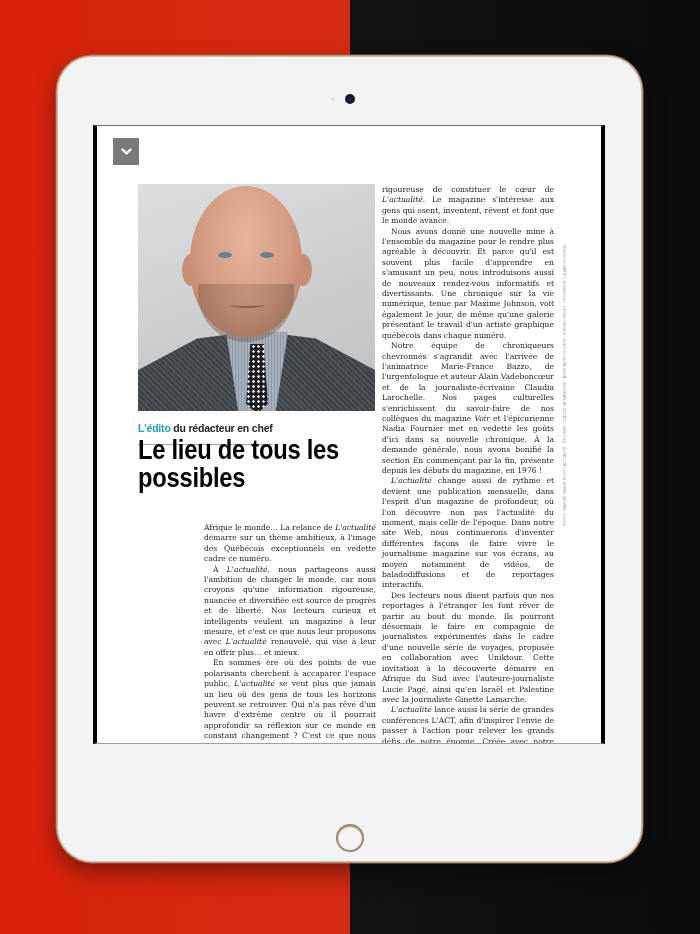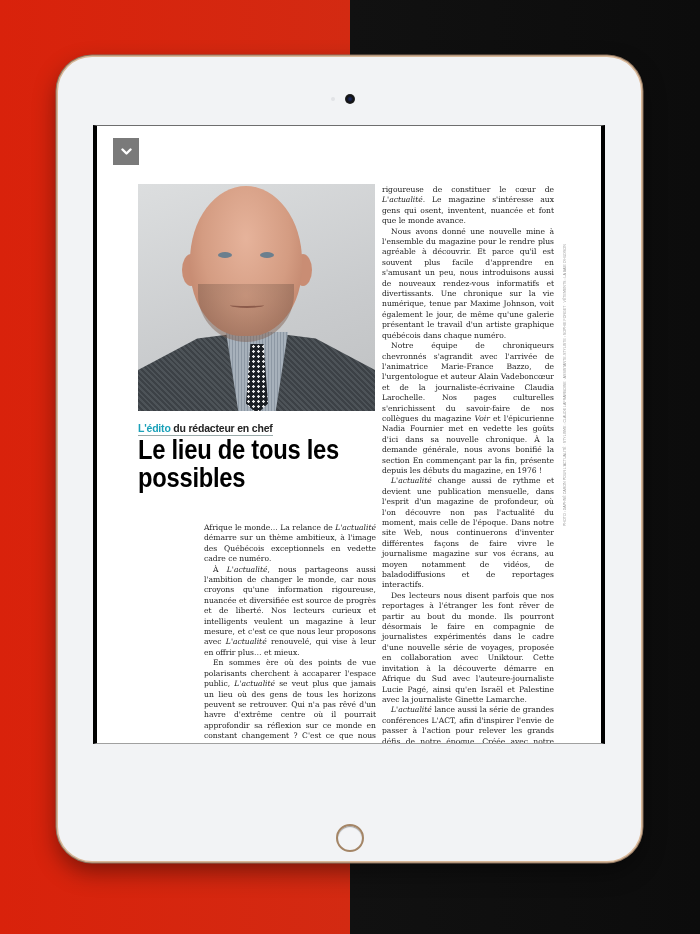--- a/index.html
+++ b/index.html
@@ -77,21 +77,21 @@
     clip-path: polygon(0 0, 100% 0, 80% 100%, 20% 100%);
   }
   .photo .tie {
     position: absolute; left: 108px; top: 160px; width: 22px; height: 70px;
     background: radial-gradient(circle, #e8e8e8 1px, #1b1f24 1.5px) 0 0/5px 5px;
     clip-path: polygon(20% 0, 80% 0, 100% 85%, 50% 100%, 0 85%);
   }
   .kicker {
     position: absolute; left: 41px; top: 296px;
     font-family: "Liberation Sans", sans-serif; font-weight: bold; font-size: 10.5px;
-    letter-spacing: -0.2px; border-bottom: 1px solid #9aa; padding-bottom: 1px;
+    letter-spacing: -0.2px; border-bottom: 1px solid #9aa; padding-bottom: 10px;
   }
   .kicker .accent { color: #1aa1b9; }
   .kicker .rest { color: #222; }
   .title {
     position: absolute; left: 41px; top: 310px; width: 230px;
     font-family: "Liberation Sans", sans-serif; font-weight: bold;
     font-size: 27px; line-height: 28px; letter-spacing: -0.3px; color: #000;
     transform: scaleX(0.88); transform-origin: left top;
   }
   .col {
@@ -145,21 +145,21 @@
     <h1 class="title">Le lieu de tous les possibles</h1>
 
     <div class="col col1">
         <p class="first"><span>Afrique le monde… La relance de </span><em>L'actualité</em><span> démarre sur un thème ambitieux, à l'image des Québécois exceptionnels en vedette cadre ce numéro.</span></p>
         <p><span>À </span><em>L'actualité</em><span>, nous partageons aussi l'ambition de changer le monde, car nous croyons qu'une information rigoureuse, nuancée et diversifiée est source de progrès et de liberté. Nos lecteurs curieux et intelligents veulent un magazine à leur mesure, et c'est ce que nous leur proposons avec </span><em>L'actualité</em><span> renouvelé, qui vise à leur en offrir plus… et mieux.</span></p>
         <p><span>En sommes ère où des points de vue polarisants cherchent à accaparer l'espace public, </span><em>L'actualité</em><span> se veut plus que jamais un lieu où des gens de tous les horizons peuvent se retrouver. Qui n'a pas rêvé d'un havre d'extrême centre où il pourrait approfondir sa réflexion sur ce monde en constant changement ? C'est ce que nous sommes.</span></p>
       </div>
 
     <div class="col col2">
       <div>
-          <p class="cont"><span>rigoureuse de constituer le cœur de </span><em>L'actualité</em><span>. Le magazine s'intéresse aux gens qui osent, inventent, nuancée et font que le monde avance.</span></p>
+          <p class="cont"><span>rigoureuse de constituer le cœur de </span><em>L'actualité</em><span>. Le magazine s'intéresse aux gens qui osent, inventent, rêvent et font que le monde avance.</span></p>
           <p><span>Nous avons donné une nouvelle mine à l'ensemble du magazine pour le rendre plus agréable à découvrir. Et parce qu'il est souvent plus facile d'apprendre en s'amusant un peu, nous introduisons aussi de nouveaux rendez-vous informatifs et divertissants. Une chronique sur la vie numérique, tenue par Maxime Johnson, voit également le jour, de même qu'une galerie présentant le travail d'un artiste graphique québécois dans chaque numéro.</span></p>
           <p><span>Notre équipe de chroniqueurs chevronnés s'agrandit avec l'arrivée de l'animatrice Marie-France Bazzo, de l'urgentologue et auteur Alain Vadeboncœur et de la journaliste-écrivaine Claudia Larochelle. Nos pages culturelles s'enrichissent du savoir-faire de nos collègues du magazine </span><em>Voir</em><span> et l'épicurienne Nadia Fournier met en vedette les goûts d'ici dans sa nouvelle chronique. À la demande générale, nous avons bonifié la section En commençant par la fin, présente depuis les débuts du magazine, en 1976 !</span></p>
           <p><em>L'actualité</em><span> change aussi de rythme et devient une publication mensuelle, dans l'esprit d'un magazine de profondeur, où l'on découvre non pas l'actualité du moment, mais celle de l'époque. Dans notre site Web, nous continuerons d'inventer différentes façons de faire vivre le journalisme magazine sur vos écrans, au moyen notamment de vidéos, de baladodiffusions et de reportages interactifs.</span></p>
           <p><span>Des lecteurs nous disent parfois que nos reportages à l'étranger les font rêver de partir au bout du monde. Ils pourront désormais le faire en compagnie de journalistes expérimentés dans le cadre d'une nouvelle série de voyages, proposée en collaboration avec Uniktour. Cette invitation à la découverte démarre en Afrique du Sud avec l'auteure-journaliste Lucie Pagé, ainsi qu'en Israël et Palestine avec la journaliste Ginette Lamarche.</span></p>
           <p><em>L'actualité</em><span> lance aussi la série de grandes conférences L'ACT, afin d'inspirer l'envie de passer à l'action pour relever les grands défis de notre époque. Créée avec notre partenaire O'Dandy, cette formule de conférences inédite tentera notamment de lever les obstacles à l'équité hommes-femmes en entreprise, explorera les nouvelles frontières de l'intelligence humaine et artificielle ou encore fera le point sur les façons de remédier à la surcharge mentale, qui nous rend distraits et improductifs.</span></p>
         </div>
 
     </div>
 
     <div class="credit">PHOTO : DAPHNÉ CARON POUR L'ACTUALITÉ · STYLISME : CLAUDE LAFRAMBOISE · ASSISTANTE-STYLISTE : SOPHIE FORGET · VÊTEMENTS : LA BAIE D'HUDSON</div>

